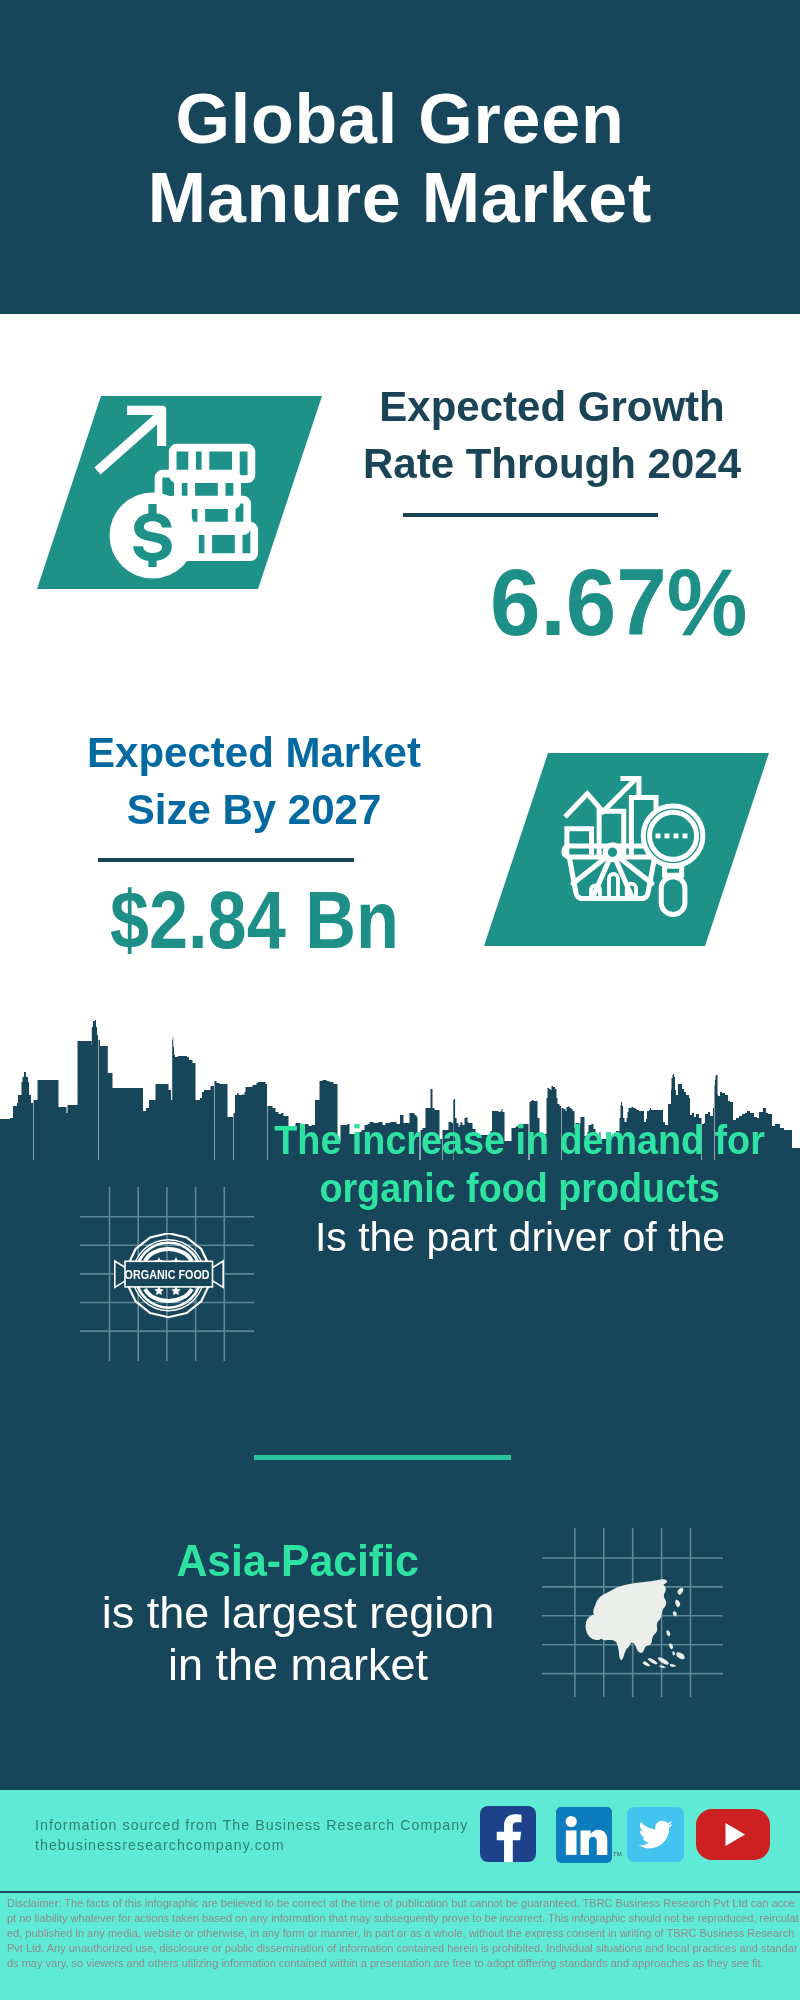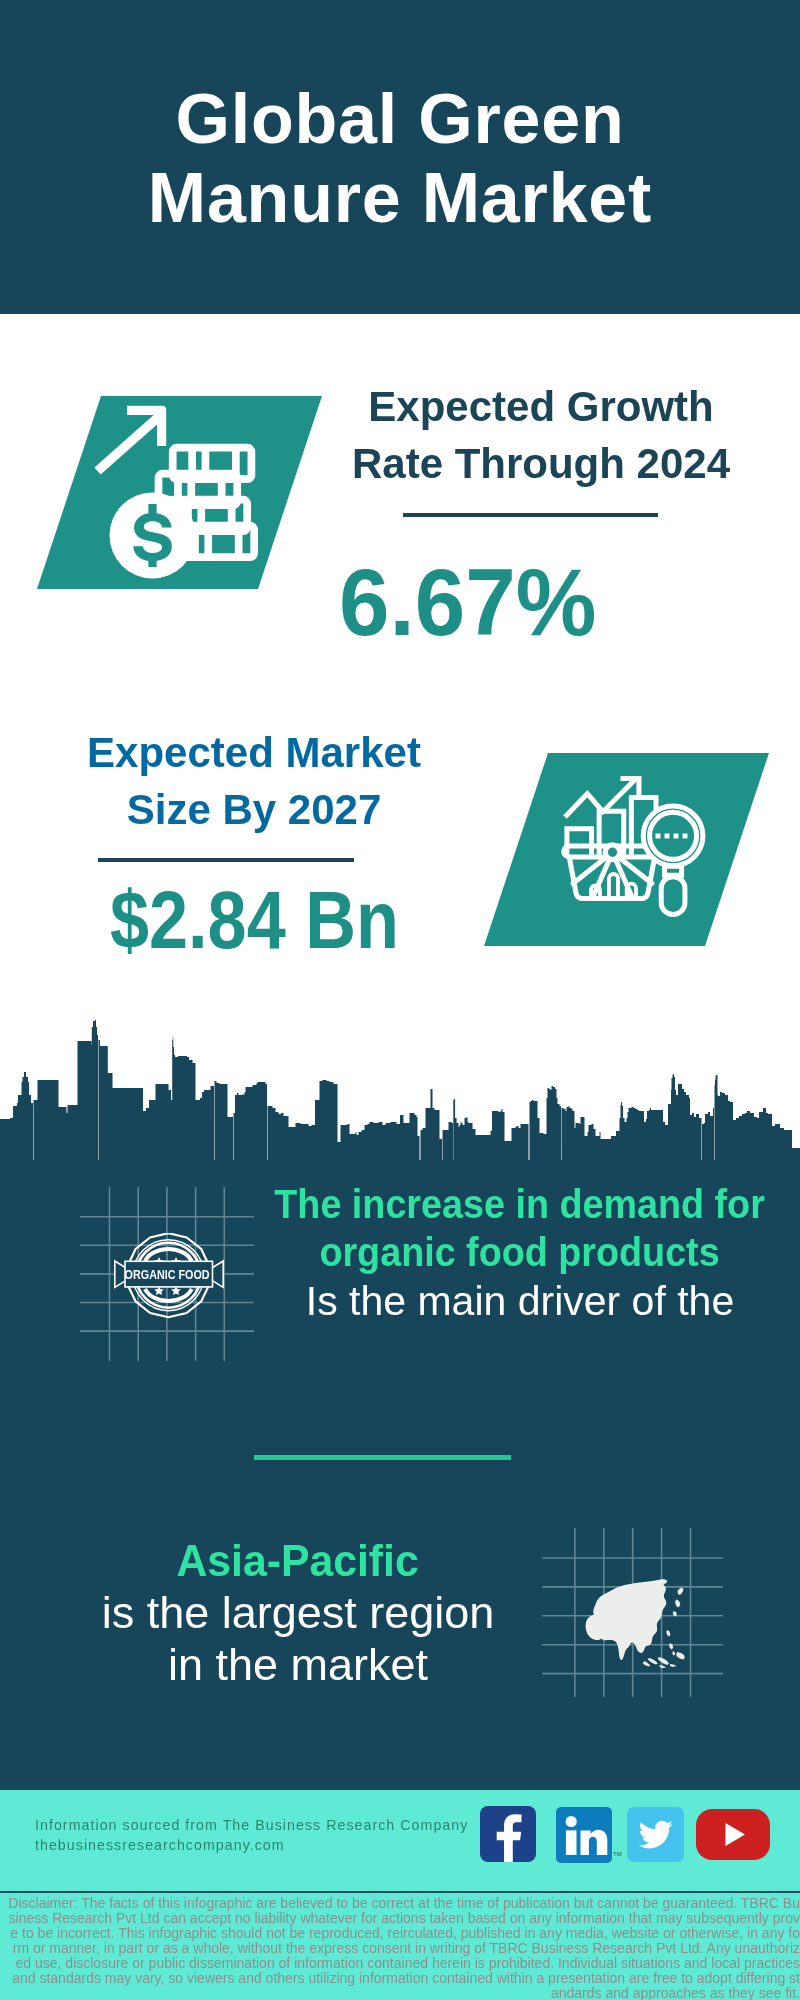--- a/index.html
+++ b/index.html
@@ -8,24 +8,24 @@
 
   
   .header{position:absolute;left:0;top:0;width:800px;height:314px;background:#17455a;}
   .header-title{position:absolute;left:0;top:80px;width:800px;margin:0;text-align:center;color:#fff;
     font-size:70px;line-height:79px;font-weight:bold;letter-spacing:0.8px;}
 
   
   .para{position:absolute;background:#1e9189;}
   .para-1{left:37px;top:396px;width:285px;height:193px;
      clip-path:polygon(64px 0, 285px 0, 221px 193px, 0 193px);}
-  .stat1-title{position:absolute;left:331px;top:378px;width:420px;text-align:center;color:#1b4557;
+  .stat1-title{position:absolute;left:342px;top:378px;width:420px;text-align:center;color:#1b4557;
      font-size:42px;line-height:57px;font-weight:bold;white-space:nowrap;}
   .stat1-rule{position:absolute;left:403px;top:513px;width:255px;height:4px;background:#1b4557;}
-  .stat1-value{position:absolute;left:333px;top:552px;width:420px;text-align:left;color:#1e8f87;
+  .stat1-value{position:absolute;left:333px;top:552px;width:420px;text-align:right;color:#1e8f87;
      font-size:95px;line-height:100px;font-weight:bold;white-space:nowrap;}
   .stat1-value span{display:inline-block;transform:scaleX(0.955);}
 
   
   .para-2{left:484px;top:753px;width:285px;height:193px;
      clip-path:polygon(64px 0, 285px 0, 221px 193px, 0 193px);}
   .icon-layer-2{left:484px;top:753px;width:285px;height:193px;}
   .stat2-title{position:absolute;left:44px;top:724px;width:420px;text-align:center;color:#0369a1;
      font-size:42px;line-height:57px;font-weight:bold;white-space:nowrap;}
   .stat2-rule{position:absolute;left:98px;top:858px;width:256px;height:4px;background:#1b4557;}
@@ -36,21 +36,21 @@
   
   .icon-layer{position:absolute;}
   .icon-layer-1{left:37px;top:396px;width:285px;height:193px;}
   .darksec{position:absolute;left:0;top:1160px;width:800px;height:630px;background:#17455a;}
   .skyline{position:absolute;left:0;top:0px;width:800px;height:1166px;}
 
   .grid{position:absolute;}
   .grid-1{left:80px;top:1187px;}
   .grid-2{left:542px;top:1528px;}
   .badge{position:absolute;left:114px;top:1233px;}
-  .driver-text{position:absolute;left:250px;top:1180px;width:540px;text-align:center;
+  .driver-text{position:absolute;left:250px;top:1116px;width:540px;text-align:center;
      font-size:41px;line-height:48.3px;color:#fff;white-space:nowrap;}
   .driver-text>div{white-space:nowrap;}
   .hl{color:#2ee3a2;font-weight:bold;display:block;}
   .hl span{display:inline-block;transform:scaleX(0.92);transform-origin:center;}
   .mid-rule{position:absolute;left:254px;top:1455px;width:257px;height:5px;background:#2cc49a;}
   .region-text{position:absolute;left:48px;top:1535px;width:500px;text-align:center;
      font-size:45px;line-height:52px;color:#fff;white-space:nowrap;}
   .region-text>div{white-space:nowrap;}
   .region-text .hl span{transform:scaleX(0.95);}
 
@@ -58,22 +58,22 @@
   .footer{position:absolute;left:0;top:1790px;width:800px;height:210px;background:#5eead4;}
   .src{position:absolute;left:35px;top:25px;color:#2e8570;font-size:14.2px;line-height:20px;letter-spacing:1.05px;white-space:nowrap;}
     .social{position:absolute;top:0;left:0;}
   .soc{position:absolute;}
   .soc-fb{left:480px;top:16px;}
   .soc-li{left:556px;top:17px;}
   .soc-tm{position:absolute;left:613px;top:60px;}
   .soc-tw{left:627px;top:17px;}
   .soc-yt{left:696px;top:19px;}
   .discl-rule{position:absolute;left:0;top:1891px;width:800px;height:2px;background:#1d4a5e;}
-  .disclaimer{position:absolute;left:7px;top:1896px;width:793px;color:#8e8e8e;font-size:14px;
-     line-height:15px;text-align:right;word-break:break-all;}
+  .disclaimer{position:absolute;left:7px;top:1896px;width:793px;color:#8e8e8e;font-size:11px;
+     line-height:15px;text-align:left;word-break:break-all;}
 </style>
 </head>
 <body>
 
 <div class="page">
 
   <div class="header">
     <div class="header-title">
       <span>Global Green</span><br>
       <span>Manure Market</span>
@@ -204,21 +204,21 @@
       <path d="M1.5,28.8 L12.5,35.6 L1.5,42.4 L1.5,53.2 L12.5,46.4 L1.5,39.6 Z" fill="none"></path>
       <path d="M0.8,28 L12.5,35.3 L12.5,47.1 L0.8,54.4 L0.8,28 Z" fill="#17455a" stroke="#fff" stroke-width="1.6"></path>
       <path d="M109.2,28 L97.5,35.3 L97.5,47.1 L109.2,54.4 L109.2,28 Z" fill="#17455a" stroke="#fff" stroke-width="1.6"></path>
       <rect x="11" y="28.3" width="87.5" height="25.6" fill="#17455a" stroke="#fff" stroke-width="1.6"></rect>
       <text x="53.1" y="46.3" text-anchor="middle" textLength="85" lengthAdjust="spacingAndGlyphs" font-family="Liberation Sans, sans-serif" font-size="12.2" font-weight="bold" fill="#ffffff" stroke="none">ORGANIC FOOD</text>
     </g>
   </svg>
   <div class="driver-text">
     <div class="hl"><span>The increase in demand for</span></div>
     <div class="hl"><span>organic food products</span></div>
-    <div>Is the main driver of the</div>
+    <div>Is the part driver of the</div>
   </div>
   <div class="mid-rule"></div>
   <svg class="grid grid-2" viewBox="0 0 181 169" width="181" height="169">
     <g stroke="#5f8695" stroke-width="1.6">
         <line x1="32.9" y1="0" x2="32.9" y2="169"></line>
         <line x1="61.8" y1="0" x2="61.8" y2="169"></line>
         <line x1="90.7" y1="0" x2="90.7" y2="169"></line>
         <line x1="119.6" y1="0" x2="119.6" y2="169"></line>
         <line x1="148.5" y1="0" x2="148.5" y2="169"></line>
         <line x1="0" y1="30.0" x2="181" y2="30.0"></line>

